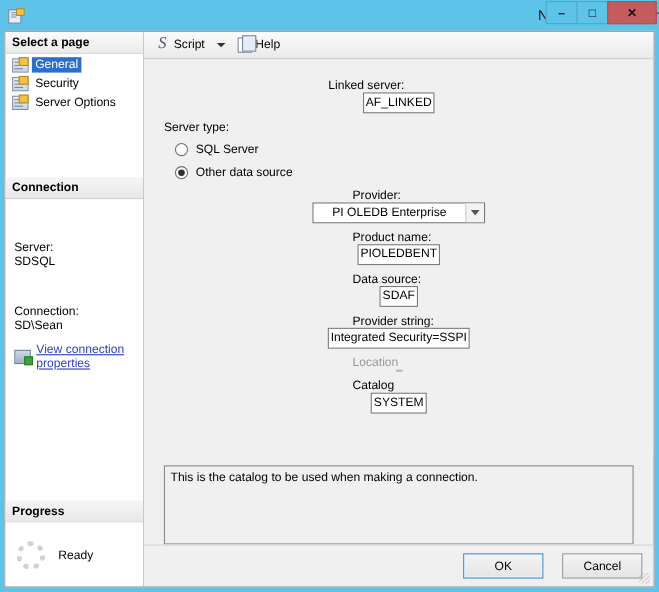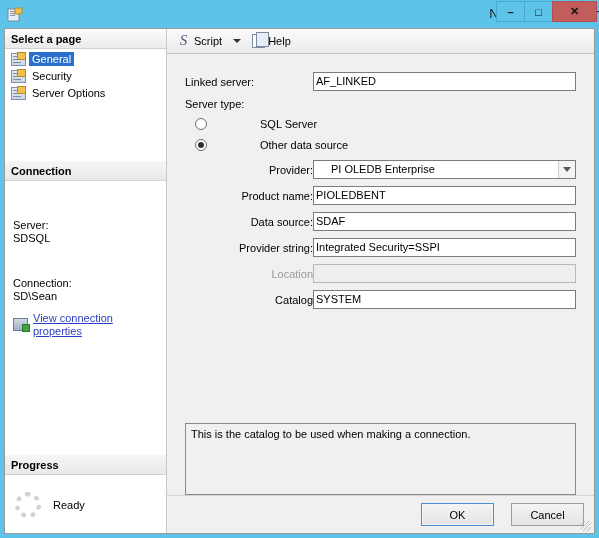--- a/index.html
+++ b/index.html
@@ -67,21 +67,21 @@
     background: #f0f0f0;
     border: 1px solid #9a9a9a;
     display: flex; flex-direction: column;
     position: relative;
     overflow: hidden;
   }
   .dlg-main { flex: 1; display: flex; min-height: 0; }
 
   
   .left-pane {
-    width: 162px; flex: none;
+    width: 126px; flex: none;
     background: #fff;
     border-right: 1px solid #c8c8c8;
     display: flex; flex-direction: column;
   }
   .pane-header {
     font-weight: bold;
     font-size: 11px;
     padding: 4px 6px 3px 6px;
     background: linear-gradient(to bottom, #f6f6f6, #e8e8e8);
     border-bottom: 1px solid #d0d0d0;
@@ -193,26 +193,26 @@
     content: ""; position: absolute;
     left: 3px; top: -3px; width: 11px; height: 13px;
     background: #e8edf5; border: 1px solid #7a8aa0;
   }
 
   .form-area {
     flex: 1; background: #f0f0f0;
     padding: 18px 18px 0 18px;
     position: relative; min-height: 0;
   }
-  .row { display: flex; align-items: center; margin-bottom: 7px; }
+  .row { display: flex; align-items: center; margin-bottom: 7px; flex-direction: column; }
   .row-label {
     width: 128px; flex: none; font-size: 11px;
     padding-left: 0;
   }
-  .row-label.indent { padding-left: 22px; width: 128px; text-align: right; }
+  .row-label.indent { padding-left: 22px; width: 128px; }
   .row-label.disabled { color: #9a9a9a; }
   .field {
     flex: 1;
     height: 19px;
     background: #fff;
     border: 1px solid #7b7b7b;
     font-size: 11px;
     padding: 0 2px;
     line-height: 17px;
     color: #000;
@@ -228,21 +228,21 @@
     background: #f3f3f3; border-left: 1px solid #cdcdcd;
   }
   .combo-arrow {
     width: 0; height: 0;
     border-left: 4px solid transparent;
     border-right: 4px solid transparent;
     border-top: 5px solid #555;
   }
 
   .sect-label { font-size: 11px; margin: 0 0 8px 0; }
-  .radio-row { display: flex; align-items: flex-end; margin-bottom: 9px; padding-left: 10px; gap: 46px; }
+  .radio-row { display: flex; align-items: flex-end; margin-bottom: 9px; padding-left: 10px; }
   .radio {
     width: 12px; height: 12px; flex: none;
     border-radius: 50%;
     background: #fff;
     border: 1px solid #6f6f6f;
     margin-right: 7px;
     position: relative;
   }
   .radio.checked::after {
     content: ""; position: absolute;

